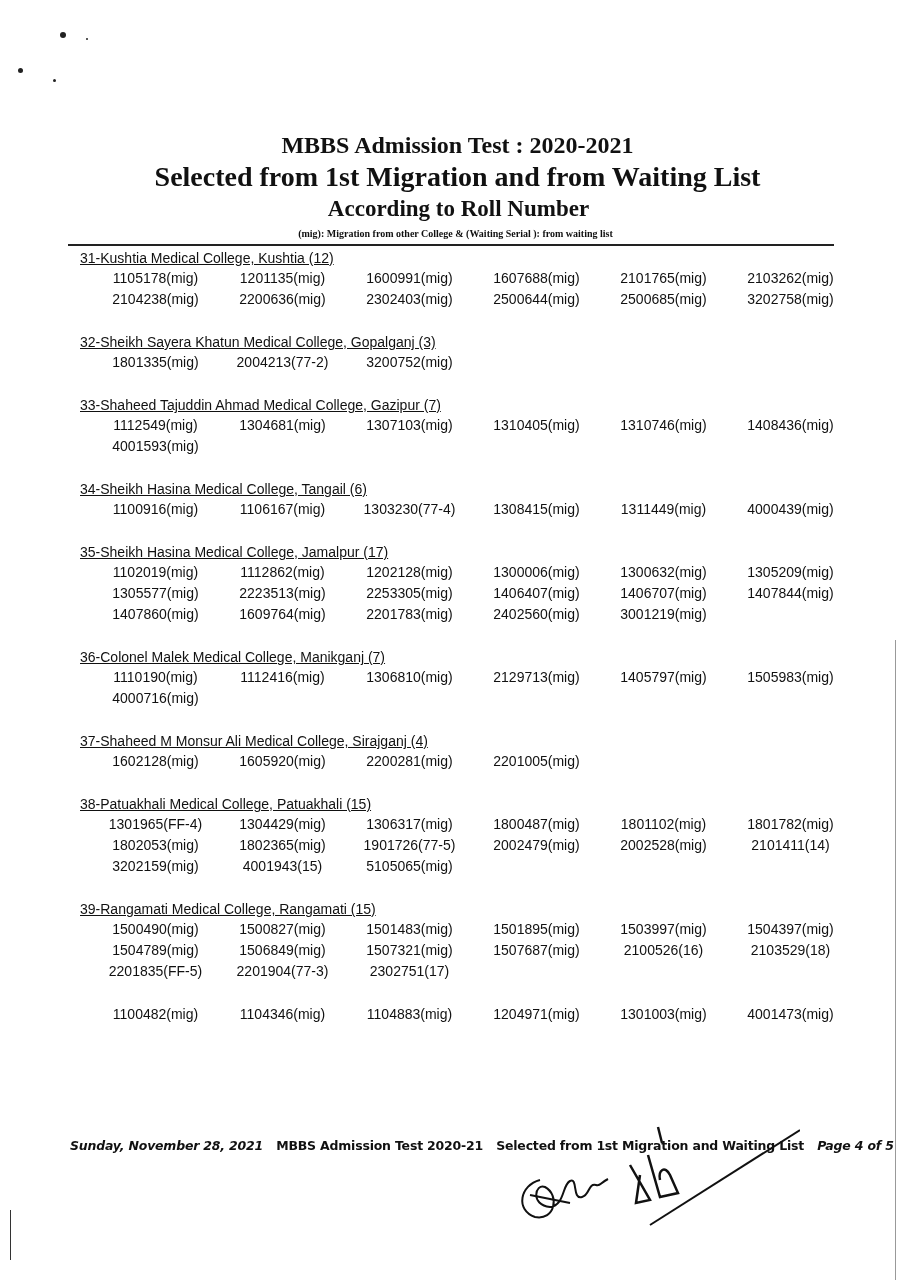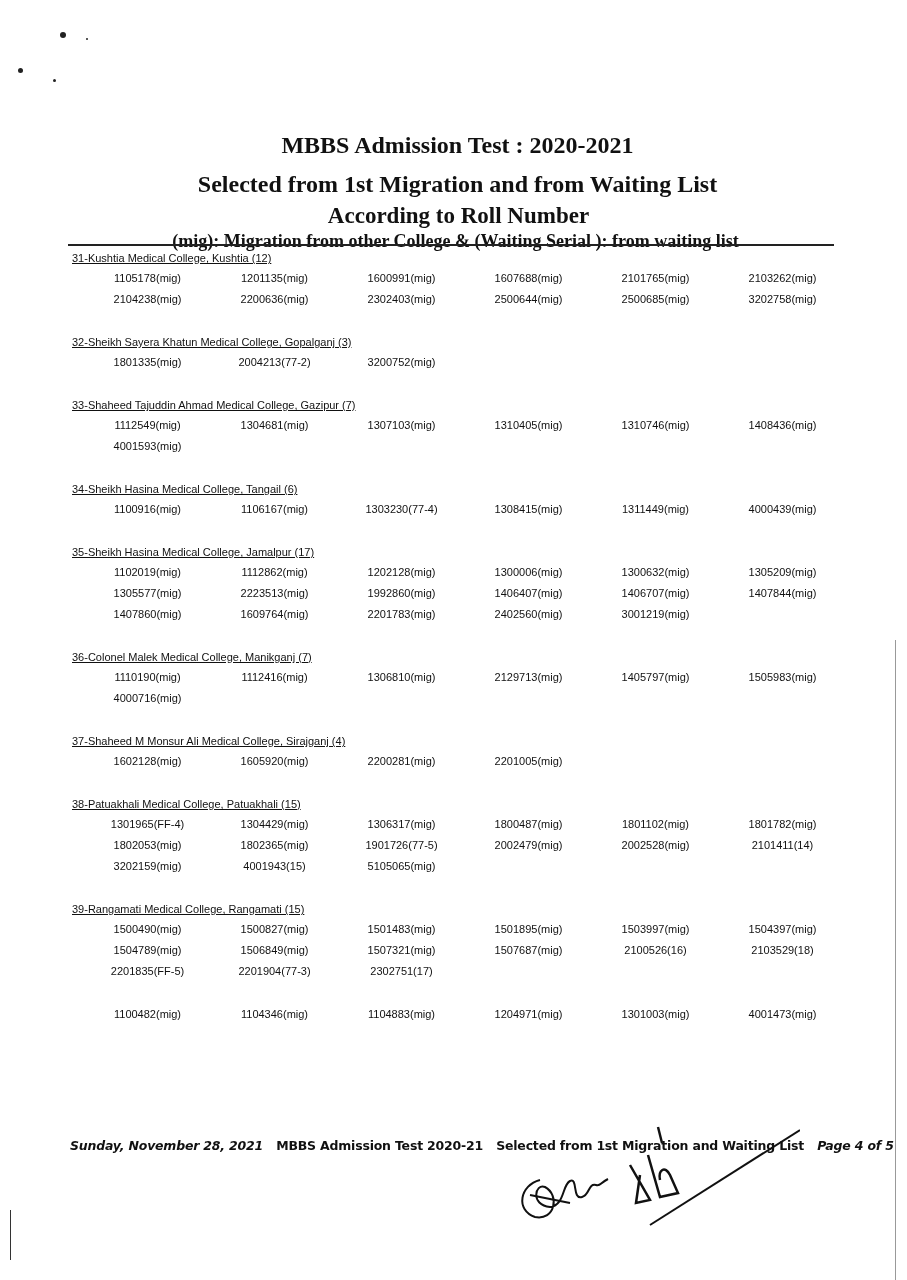--- a/index.html
+++ b/index.html
@@ -1,24 +1,24 @@
 <!DOCTYPE html>
 <html><head>
 <meta charset="utf-8">
 <style>
   html, body { margin: 0; padding: 0; background: #ffffff; }
   body { width: 907px; height: 1280px; position: relative; overflow: hidden; color: #111; }
   .page { position: absolute; left: 0; top: 0; width: 907px; height: 1136px; }
   .title-block { position: absolute; left: 0; top: 130px; width: 907px; text-align: center; font-family: "Liberation Serif", serif; font-weight: bold; }
   .t1 { font-size: 24px; line-height: 30px; margin-left: 8px; }
-  .t2 { font-size: 24px; line-height: 30px; margin-left: 8px; margin-top: 9px; }
+  .t2 { font-size: 28px; line-height: 30px; margin-left: 8px; margin-top: 2px; }
   .t3 { font-size: 23px; line-height: 22px; margin-top: 6px; margin-left: 10px; }
-  .t4 { font-size: 18px; line-height: 20px; margin-top: 4px; margin-left: 4px; }
+  .t4 { font-size: 10px; line-height: 20px; margin-top: 4px; margin-left: 4px; }
   .rule { position: absolute; left: 68px; top: 244px; width: 766px; height: 2px; background: #222; }
-  .content { position: absolute; left: 72px; top: 248px; width: 760px; font-family: "Liberation Sans", sans-serif; font-size: 11px; }
+  .content { position: absolute; left: 80px; top: 248px; width: 760px; font-family: "Liberation Sans", sans-serif; font-size: 14px; }
   .college { margin-bottom: 22px; }
   .college-name { text-decoration: underline; line-height: 20px; }
   .rolls { display: grid; grid-template-columns: 127px 127px 127px 127px 127px 127px; padding-left: 12px; text-align: center; }
   .roll { line-height: 21px; white-space: nowrap; }
   .footer { position: absolute; left: 70px; top: 1138px; font-family: "DejaVu Sans", sans-serif; font-size: 12.5px; font-weight: bold; white-space: nowrap; letter-spacing: -0.2px; }
   .footer .date { font-style: italic; }
   .footer .pg { font-style: italic; }
   .footer span { margin-right: 9px; }
   .sig { position: absolute; }
   .dot { position: absolute; background: #222; border-radius: 50%; }
@@ -91,21 +91,21 @@
         <div class="college-name">35-Sheikh Hasina Medical College, Jamalpur (17)</div>
         <div class="rolls">
           <div class="roll">1102019(mig)</div>
           <div class="roll">1112862(mig)</div>
           <div class="roll">1202128(mig)</div>
           <div class="roll">1300006(mig)</div>
           <div class="roll">1300632(mig)</div>
           <div class="roll">1305209(mig)</div>
           <div class="roll">1305577(mig)</div>
           <div class="roll">2223513(mig)</div>
-          <div class="roll">1992860(mig)</div>
+          <div class="roll">2253305(mig)</div>
           <div class="roll">1406407(mig)</div>
           <div class="roll">1406707(mig)</div>
           <div class="roll">1407844(mig)</div>
           <div class="roll">1407860(mig)</div>
           <div class="roll">1609764(mig)</div>
           <div class="roll">2201783(mig)</div>
           <div class="roll">2402560(mig)</div>
           <div class="roll">3001219(mig)</div>
         </div>
       </div>

